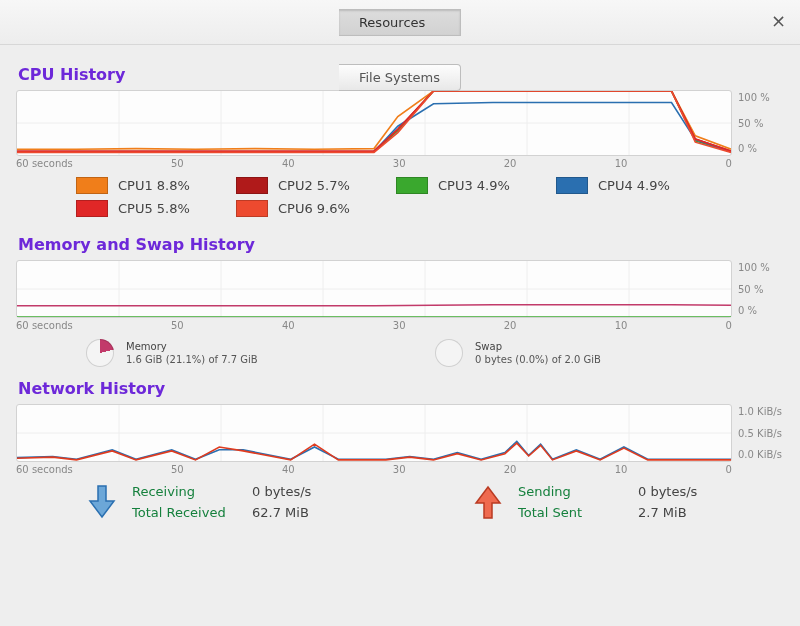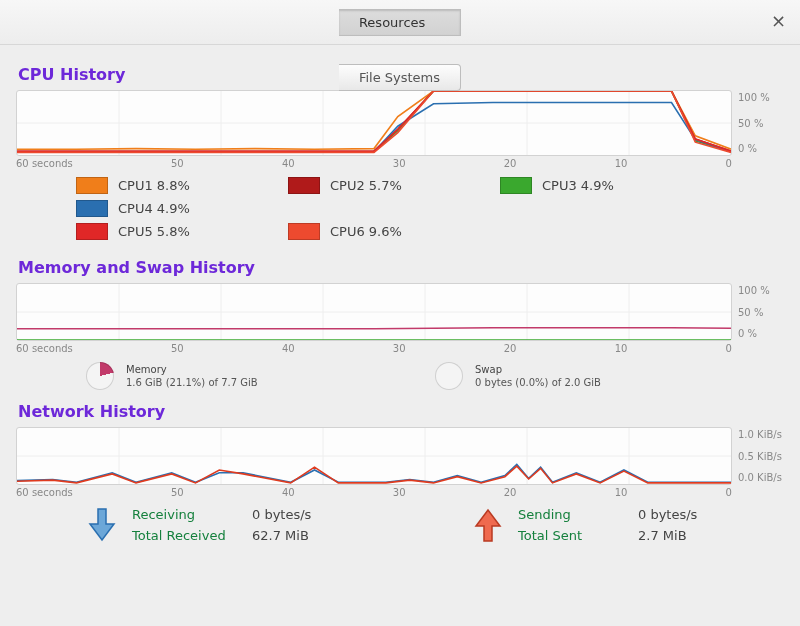--- a/index.html
+++ b/index.html
@@ -13,21 +13,21 @@
   .tab.active{background:linear-gradient(#dcdcdc,#d2d2d2);box-shadow:inset 0 1px 2px rgba(0,0,0,0.15);color:#333;}
   .close{position:absolute;right:14px;top:10px;font-size:18px;color:#555;cursor:pointer;}
   .content{padding:8px 16px 20px 16px;}
   h3{font-size:16px;font-weight:600;margin:12px 0 6px 2px;color:#6d28d9;}
   .chart-wrap{display:flex;align-items:stretch;}
   .chart-box{flex:1;background:#fdfdfd;border:1px solid #d2d2d2;border-radius:3px;}
   .ylabels{display:flex;flex-direction:column;justify-content:space-between;font-size:10px;color:#888;padding:2px 0 2px 6px;min-width:46px;}
   .xlabels{display:flex;justify-content:space-between;font-size:10px;color:#888;margin-top:2px;padding-right:52px;}
   .legend{margin:8px 0 4px 60px;}
   .legend-row{display:flex;flex-wrap:wrap;}
-  .legend-item{display:flex;align-items:center;font-size:13px;color:#444;width:212px;margin-bottom:6px;}
+  .legend-item{display:flex;align-items:center;font-size:13px;color:#444;width:160px;margin-bottom:6px;}
   .swatch{width:30px;height:15px;border:1px solid rgba(0,0,0,0.2);margin-right:10px;}
   .mem-row{display:flex;margin:8px 0 6px 70px;align-items:center;}
   .mem-block{display:flex;align-items:center;width:50%;}
   .pie{width:28px;height:28px;border-radius:50%;margin-right:12px;position:relative;box-shadow:inset 0 0 0 1px rgba(0,0,0,0.15);}
   .mem-label{font-size:10px;color:#444;}
   .mem-label .title{display:block;margin-bottom:2px;}
   .mem-label .value{display:block;color:#555;}
   .net-grid{display:grid;grid-template-columns:46px 120px 220px 46px 120px 80px;row-gap:4px;align-items:center;font-size:13px;color:#444;margin:8px 0 0 70px;}
   .net-label{color:#15803d;}
   .net-value{color:#444;}

